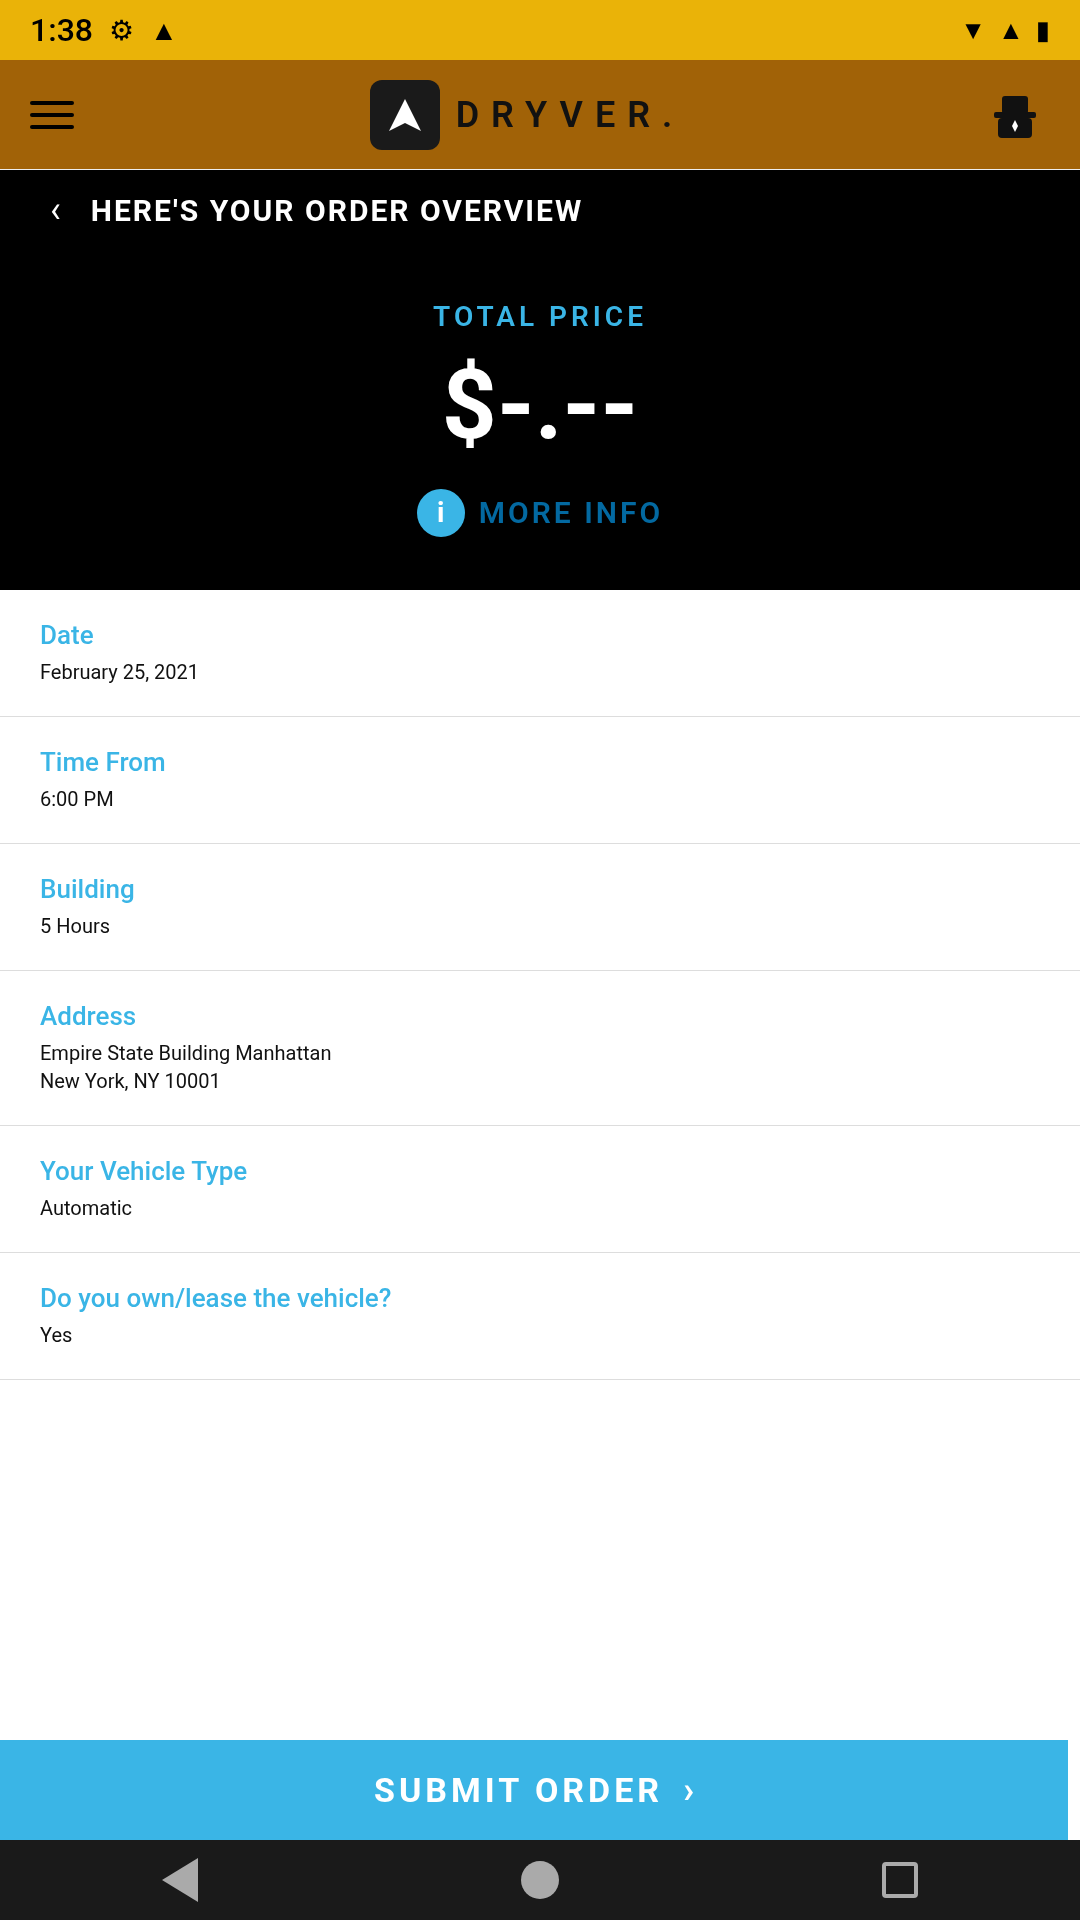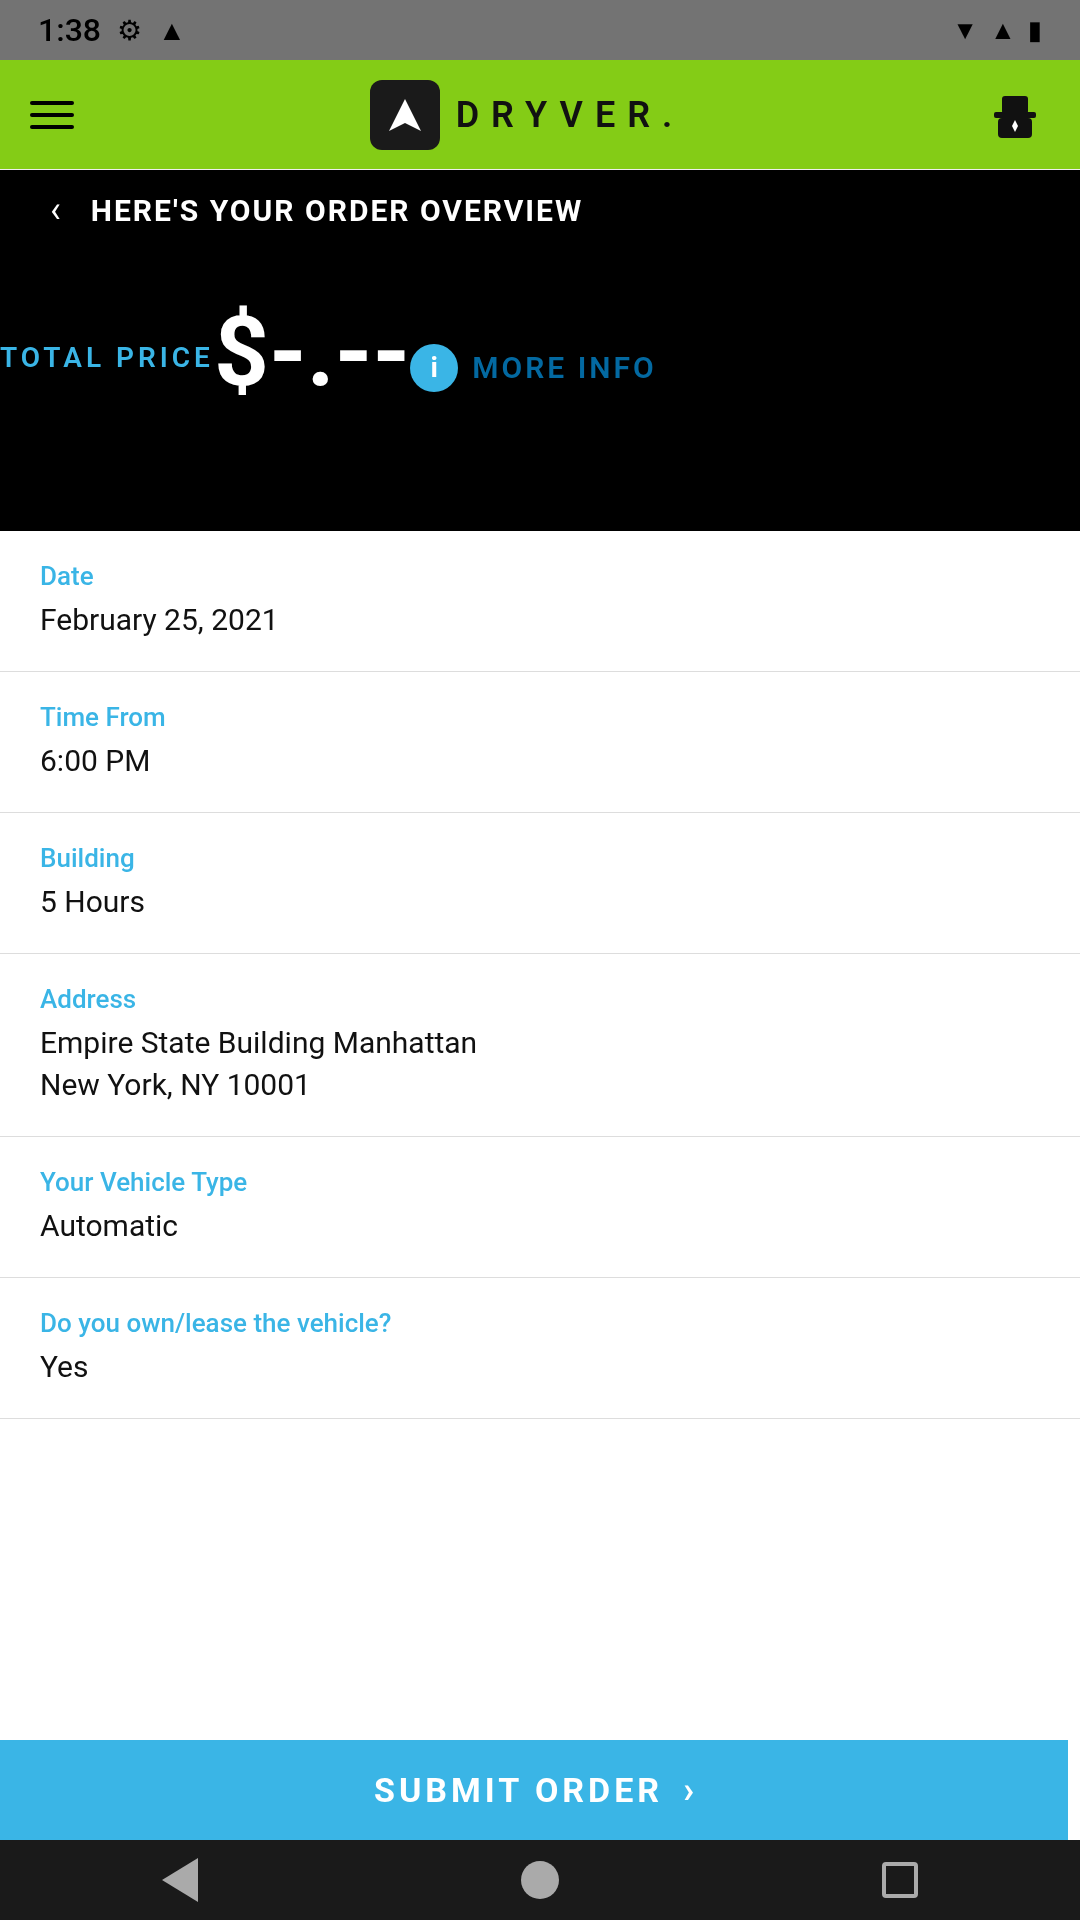--- a/index.html
+++ b/index.html
@@ -13,43 +13,43 @@
       width: 1080px;
       height: 1920px;
       font-family: 'Roboto', Arial, sans-serif;
       background: #fff;
       overflow: hidden;
       position: relative;
     }
 
     
     .status-bar {
-      background: #737373;
+      background: #eab308;
       height: 60px;
       display: flex;
       align-items: center;
       justify-content: space-between;
-      padding: 0 38px;
+      padding: 0 30px;
     }
 
     .status-time {
       font-size: 32px;
       font-weight: 500;
       color: #000;
     }
 
     .status-icons-right {
       display: flex;
       align-items: center;
       gap: 12px;
     }
 
     
     .nav-bar {
-      background: #84cc16;
+      background: #a16207;
       height: 110px;
       display: flex;
       align-items: center;
       justify-content: space-between;
       padding: 0 30px;
       border-bottom: 1px solid #eee;
     }
 
     .nav-hamburger {
       display: flex;
@@ -132,23 +132,23 @@
       font-size: 30px;
       font-weight: 700;
       letter-spacing: 2px;
       text-transform: uppercase;
     }
 
     
     .price-section {
       background: #000;
       display: flex;
-      flex-direction: row;
-      align-items: center;
-      padding: 50px 0 95px 0;
+      flex-direction: column;
+      align-items: center;
+      padding: 50px 0 53px 0;
     }
 
     .price-label {
       color: #3ab5e6;
       font-size: 28px;
       font-weight: 600;
       letter-spacing: 4px;
       text-transform: uppercase;
       margin-bottom: 20px;
     }
@@ -202,21 +202,21 @@
 
     .info-label {
       color: #3ab5e6;
       font-size: 26px;
       font-weight: 500;
       margin-bottom: 8px;
     }
 
     .info-value {
       color: #111;
-      font-size: 30px;
+      font-size: 20px;
       font-weight: 400;
       line-height: 1.4;
     }
 
     
     .submit-btn {
       position: absolute;
       bottom: 80px;
       left: 0;
       right: 12px;

